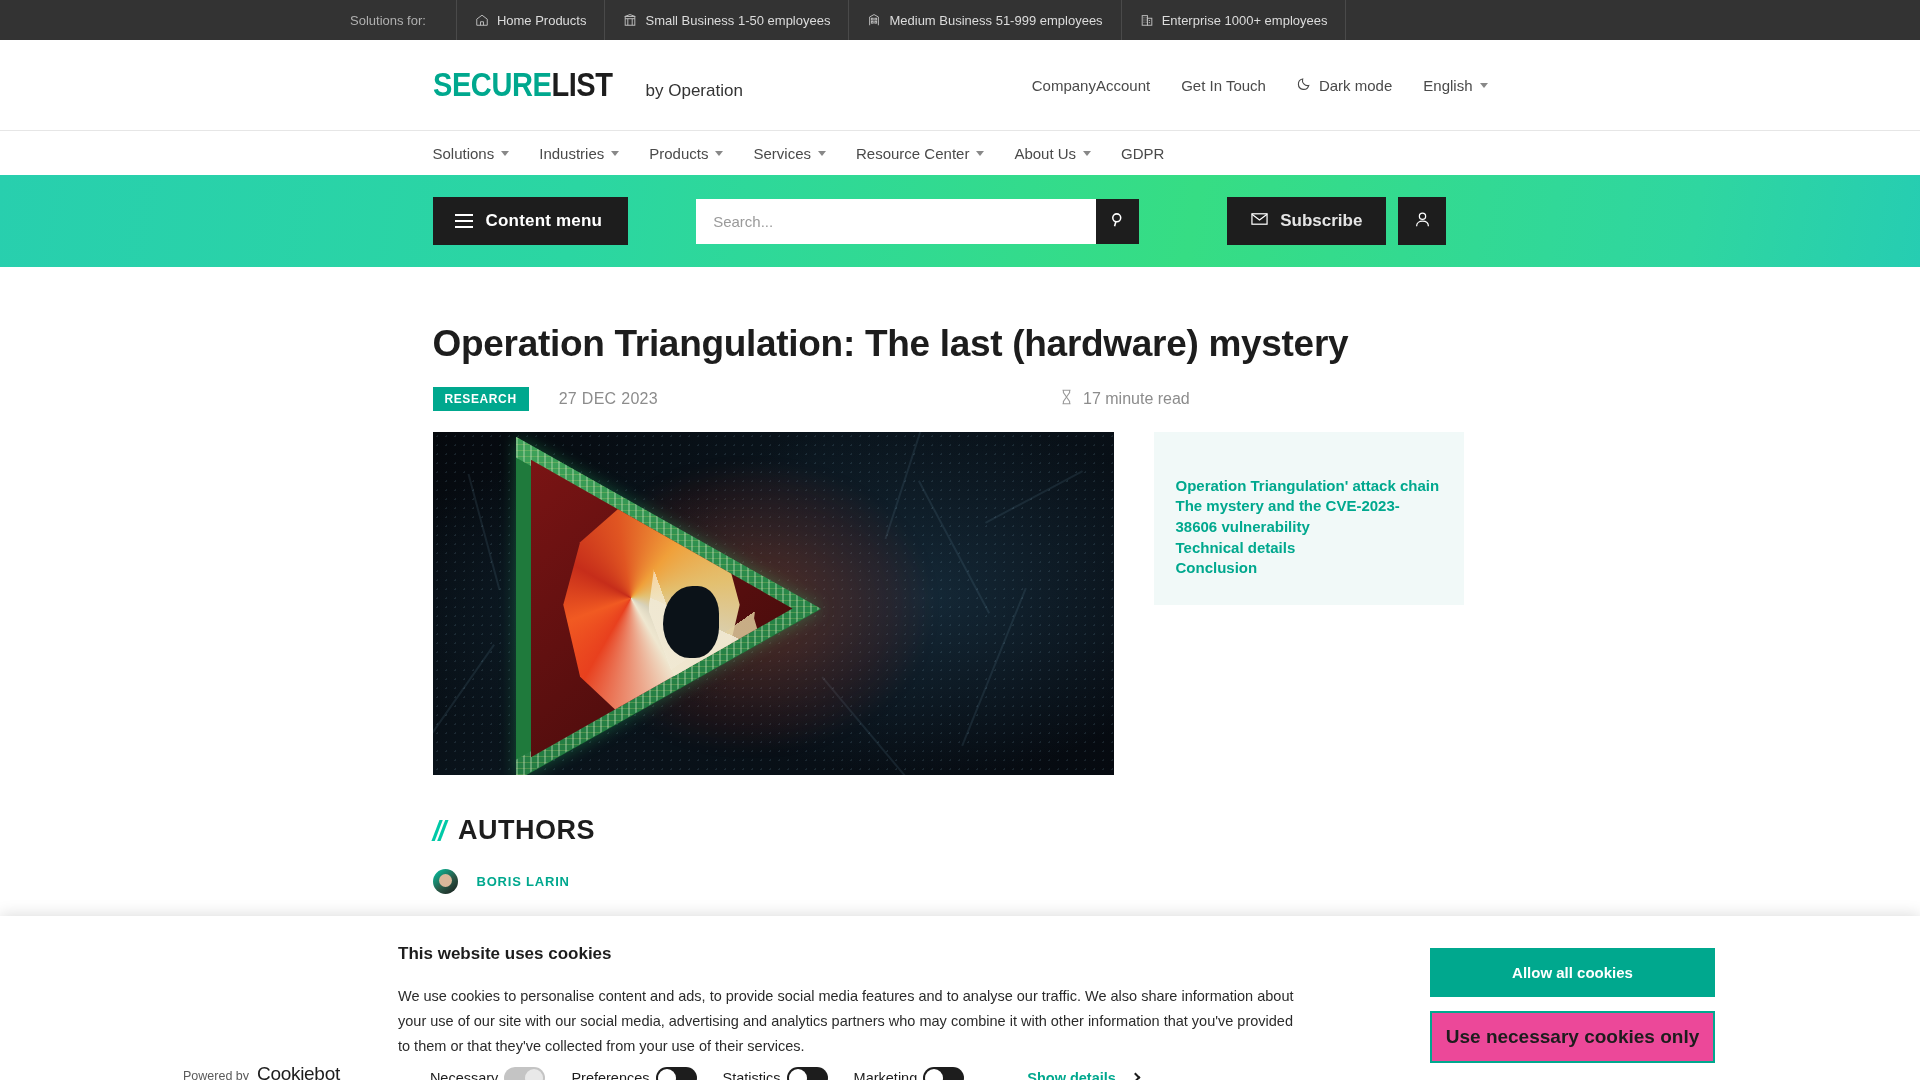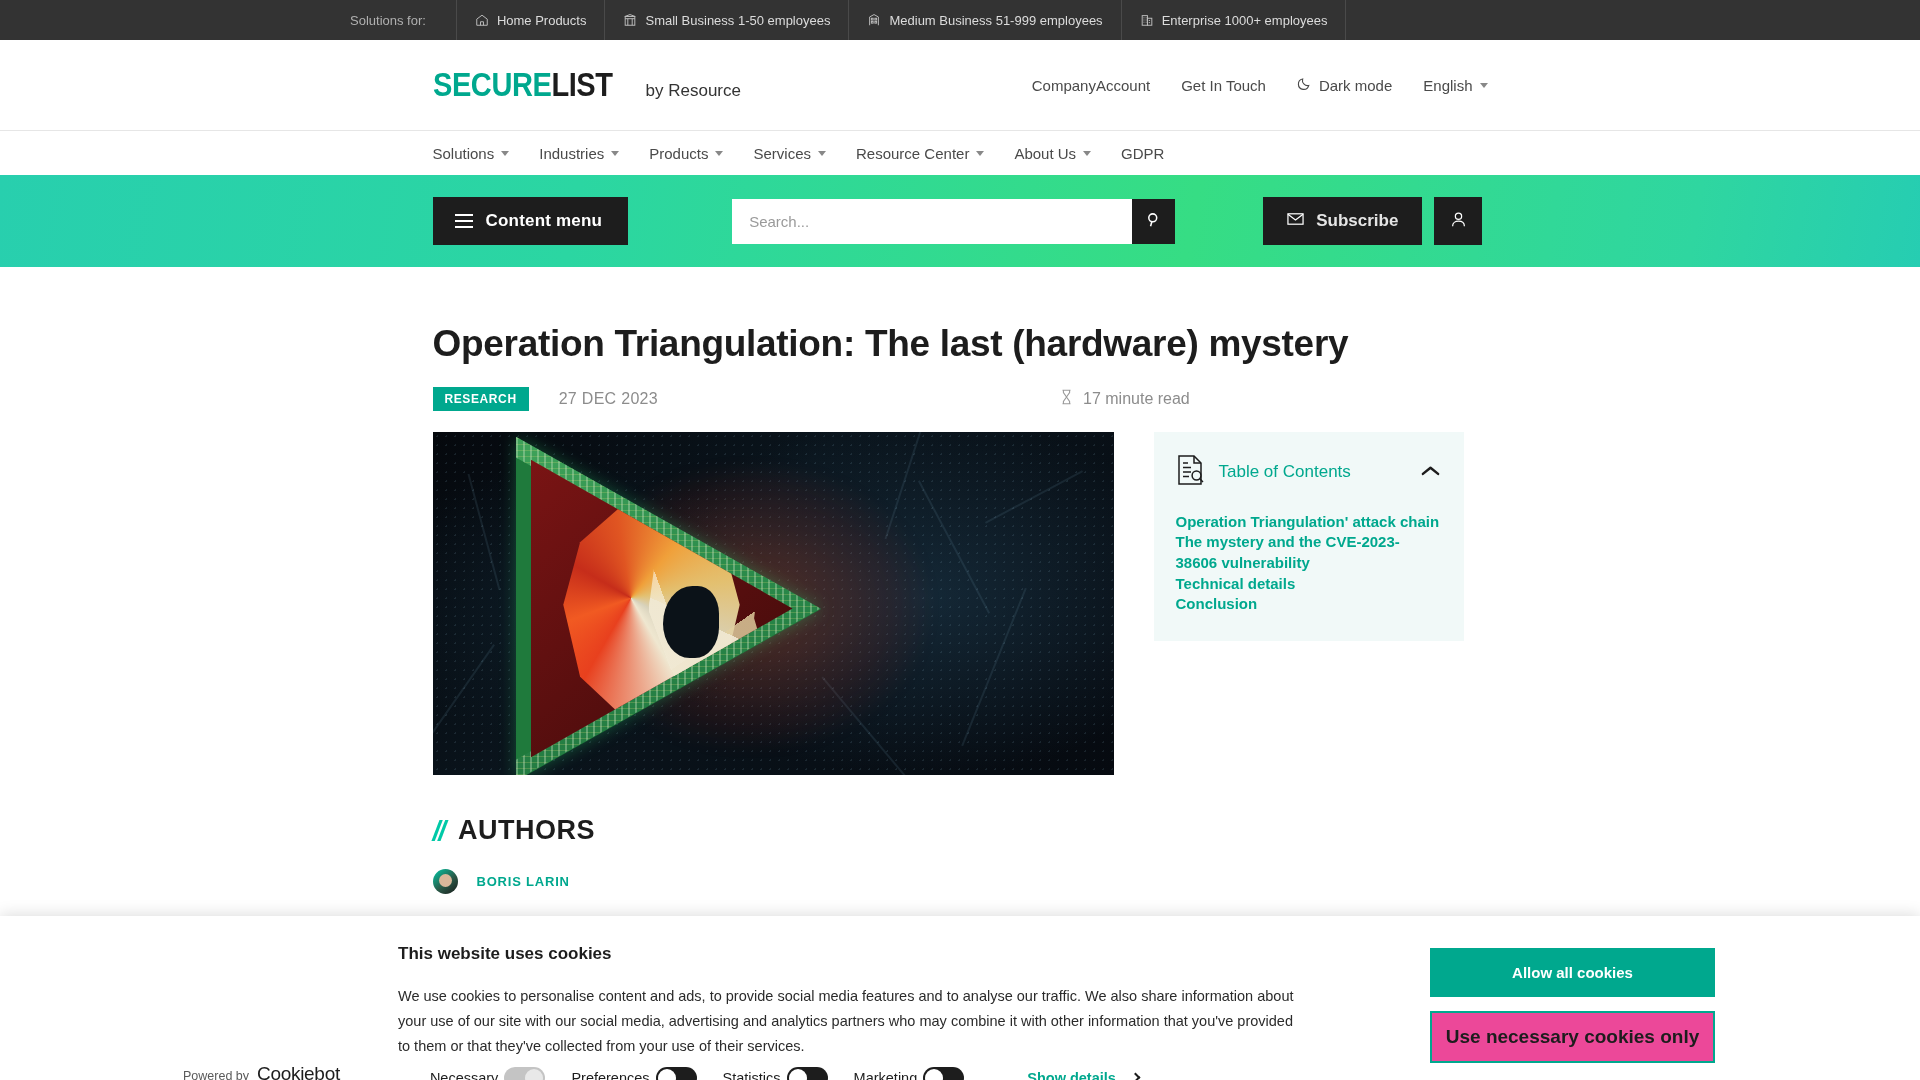--- a/index.html
+++ b/index.html
@@ -147,21 +147,21 @@
   .hamburger { display: flex; flex-direction: column; gap: 4px; }
   .hamburger span { display: block; width: 18px; height: 2px; background: #fff; }
   .content-menu-label {
     font-family: "Liberation Sans Narrow", "Liberation Sans", sans-serif;
     font-size: 17px;
     font-weight: 700;
     letter-spacing: 0.2px;
   }
   .search-wrap {
     display: flex;
-    margin-left: 104px;
+    margin-left: 68px;
     width: 443px;
     height: 45px;
   }
   .search-input {
     flex: 1;
     border: none;
     outline: none;
     background: #fff;
     padding: 0 17px;
     font-size: 15px;
@@ -585,21 +585,21 @@
     </div>
   </div>
 </div>
 
 <div class="header">
   <div class="header-inner">
     <div class="logo-wrap">
       <div class="logo">
         <span class="secure">SECURE</span><span class="list">LIST</span>
       </div>
-      <div class="logo-by">by Resource</div>
+      <div class="logo-by">by Operation</div>
     </div>
 
     <div class="header-right">
       <div>
         <span>CompanyAccount</span>
       </div>
       <div>
         <span>Get In Touch</span>
       </div>
       <div>
@@ -729,37 +729,20 @@
         <div class="tri-board"></div>
         <div class="tri-inner">
           <div class="apple"></div>
           <div class="apple-shards"></div>
           <div class="apple-bite"></div>
           <div class="apple-stem"></div>
         </div>
       </div>
 
       <div class="toc">
-        <div class="toc-head">
-          <span>
-            <svg width="30" height="32" viewBox="0 0 30 32" fill="none" stroke="#1d1d1d" stroke-width="1.5">
-              <path d="M3 2h15l7 7v21H3z"></path>
-                <path d="M18 2v7h7"></path>
-              <path d="M7 9h5M7 13.5h8M7 18h8M7 22.5h6"></path>
-              <circle cx="20.5" cy="21.5" r="4.4" fill="#f1f9f8"></circle>
-                <path d="M23.8 24.8 L27 28"></path>
-            </svg>
-          </span>
-          <span class="toc-title">Table of Contents</span>
-          <span class="toc-chevron">
-            <svg width="19" height="12" viewBox="0 0 20 12" fill="none" stroke="#1d1d1d" stroke-width="2.6" stroke-linecap="round" stroke-linejoin="round">
-              <path d="M2 9 L10 2.5 L18 9"></path>
-            </svg>
-          </span>
-        </div>
         <div class="toc-list">
           <a class="toc-link">Operation Triangulation' attack chain</a>
           <a class="toc-link">The mystery and the CVE-2023-38606 vulnerability</a>
           <a class="toc-link">Technical details</a>
           <a class="toc-link">Conclusion</a>
         </div>
       </div>
     </div>
 
     <div class="authors-head">

